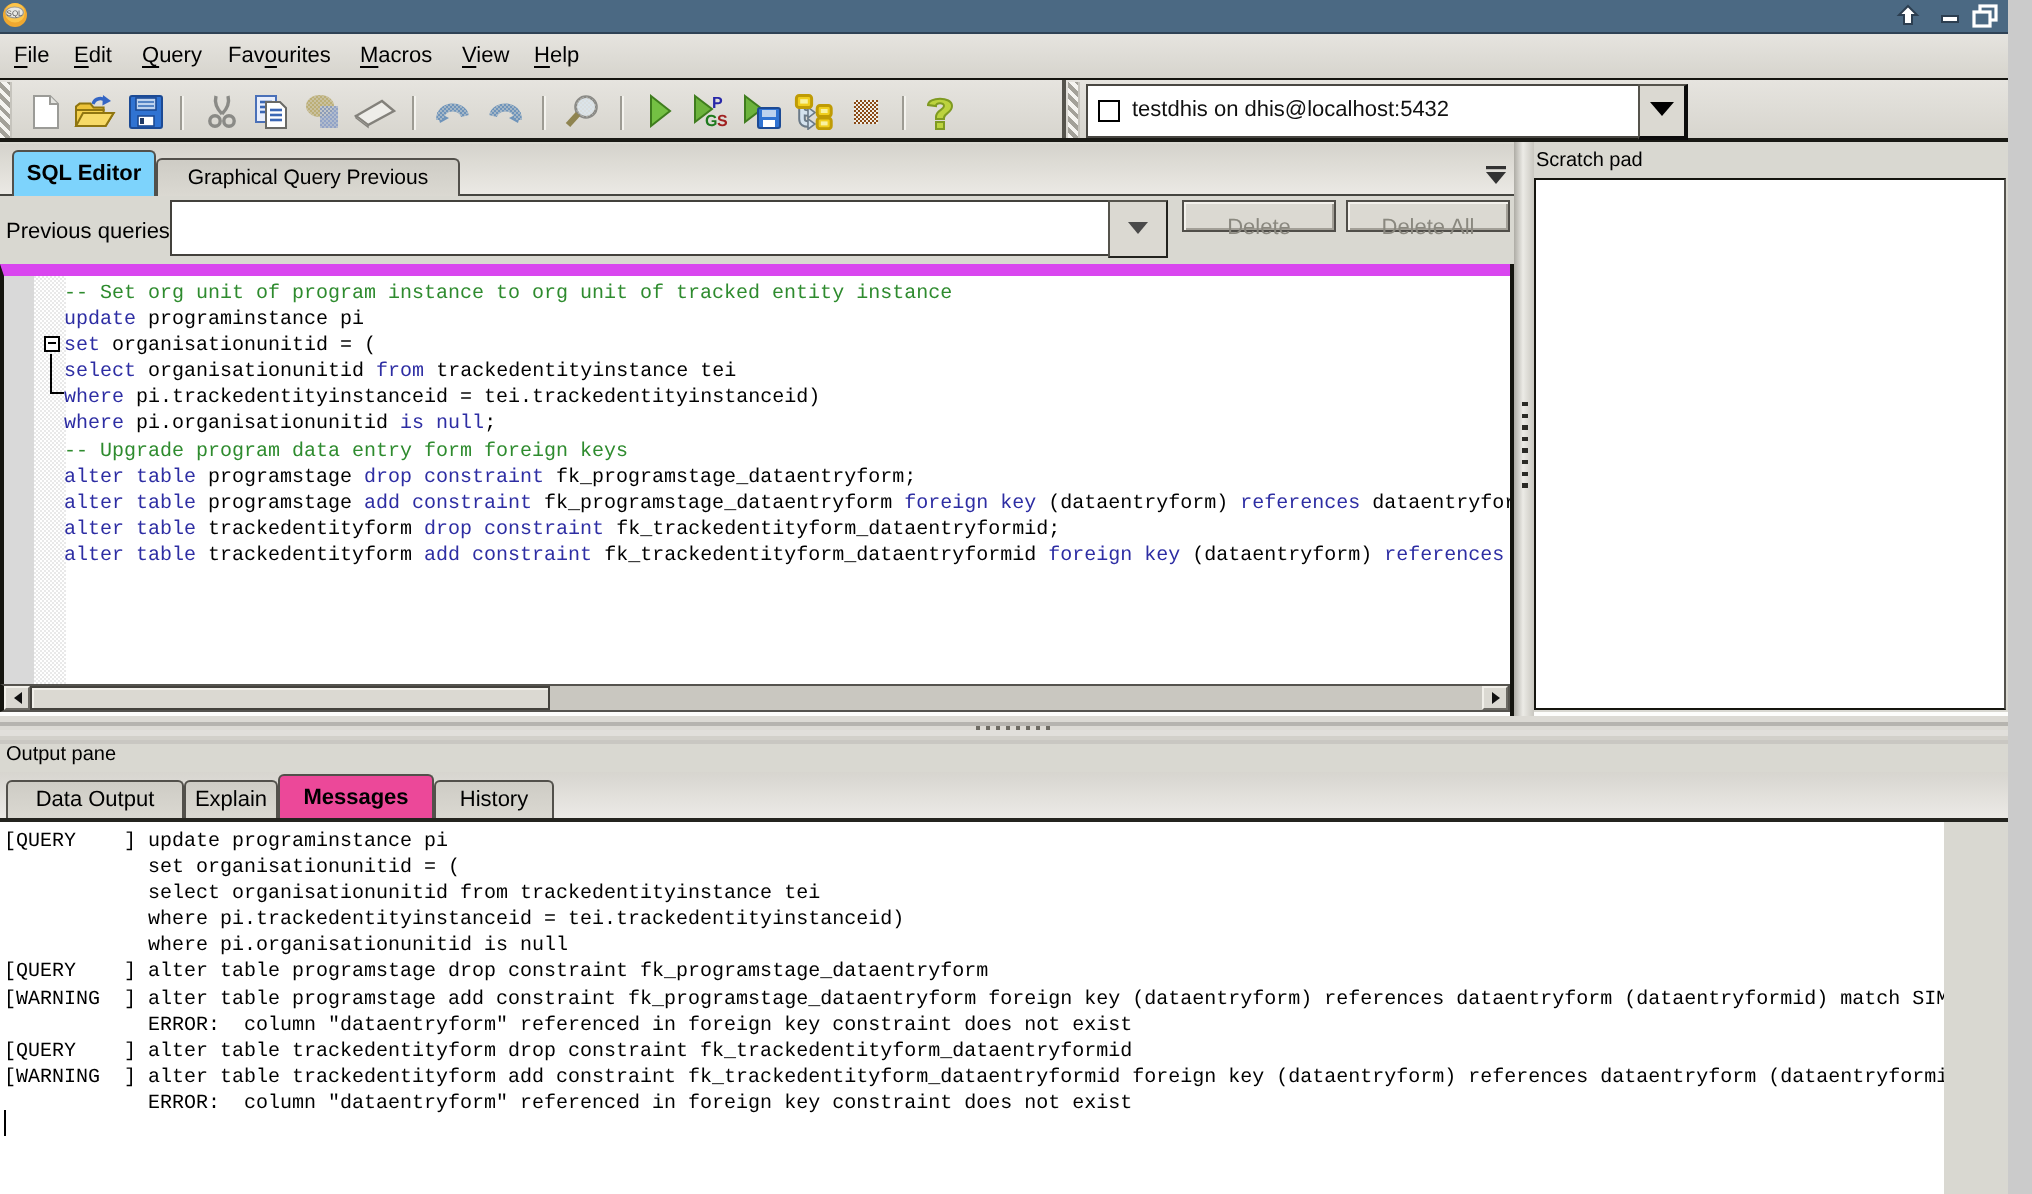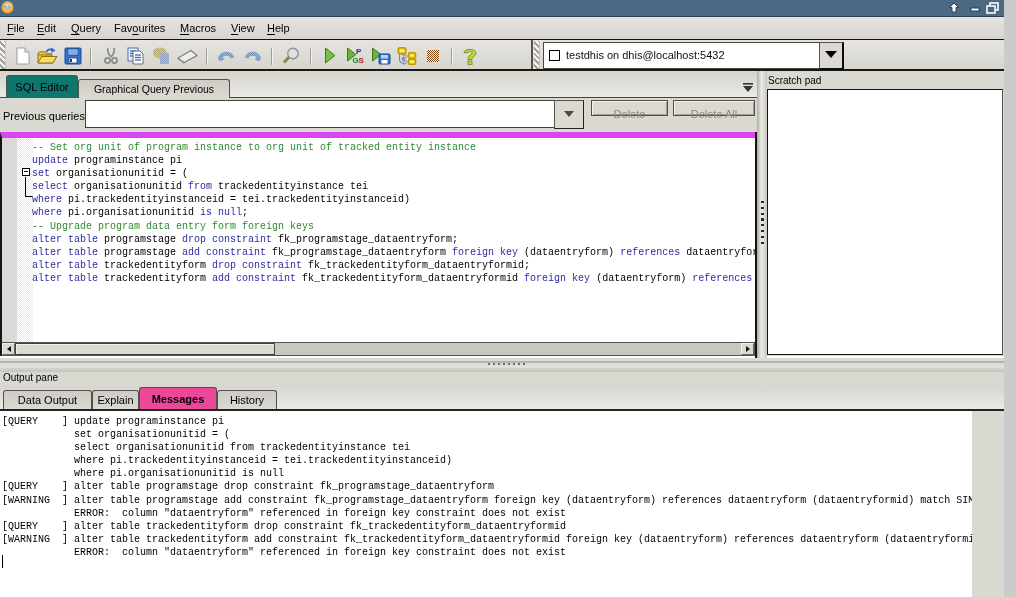--- a/index.html
+++ b/index.html
@@ -21,21 +21,21 @@
 #combo{left:543px;top:42px;width:276px;height:25px;background:#fff;border:1px solid #494742}
 #combochk{left:549px;top:50px;width:9px;height:9px;border:1px solid #000;background:#fff}
 #combotext{left:566px;top:49px;font-size:11px;color:#101010}
 #combobtn{left:819px;top:42px;width:22px;height:25px;background:#dbd9d2;border:1px solid #55534c;border-right:2px solid #0c0c0c;border-bottom:2px solid #0c0c0c}
 #combobtn div{margin:8px auto 0;width:0;height:0;border-left:6px solid transparent;border-right:6px solid transparent;border-top:7px solid #000}
 
 #band1{left:0;top:72px;width:757px;height:25px;background:linear-gradient(#d5d3cc,#ebe9e4)}
 #band2{left:0;top:386px;width:1004px;height:23px;background:linear-gradient(#d7d5cf,#eceae6)}
 #tabline1{left:0;top:97px;width:757px;height:1px;background:#454540}
 .tab{position:absolute;font-size:11px;border:1px solid #52504b;border-bottom:none;border-radius:3px 3px 0 0;text-align:center}
-#tab-sql{left:6px;top:75px;width:70px;height:22px;background:#0f766e;font-weight:normal;line-height:22px}
+#tab-sql{left:6px;top:75px;width:70px;height:22px;background:#7dd3fc;font-weight:bold;line-height:22px}
 #tab-gqb{left:78px;top:79px;width:150px;height:18px;background:linear-gradient(#ceccc5,#dbd9d2);line-height:18px;color:#000;font-size:10.5px}
 
 #pqlabel{left:3px;top:110px;font-size:11px;color:#000}
 #pqfield{left:85px;top:100px;width:468px;height:26px;background:#fff;border:1px solid #43413c}
 #pqbtn{left:554px;top:100px;width:28px;height:27px;background:#dbd9d2;border:1px solid #55534c;border-right-color:#22221e;border-bottom-color:#22221e}
 #pqbtn div{margin:10px auto 0;width:0;height:0;border-left:5px solid transparent;border-right:5px solid transparent;border-top:6px solid #4a4a4a}
 .gbtn{position:absolute;top:100px;height:16px;background:#dbd9d2;border:1px solid #504e49;box-shadow:inset 1px 1px 0 #f3f1ec,inset -1px -1px 0 #a29f97;font-size:11px;color:#8a887f;text-align:center;line-height:27px;box-sizing:border-box}
 #btn-del{left:591px;width:77px}
 #btn-delall{left:673px;width:82px}
 

